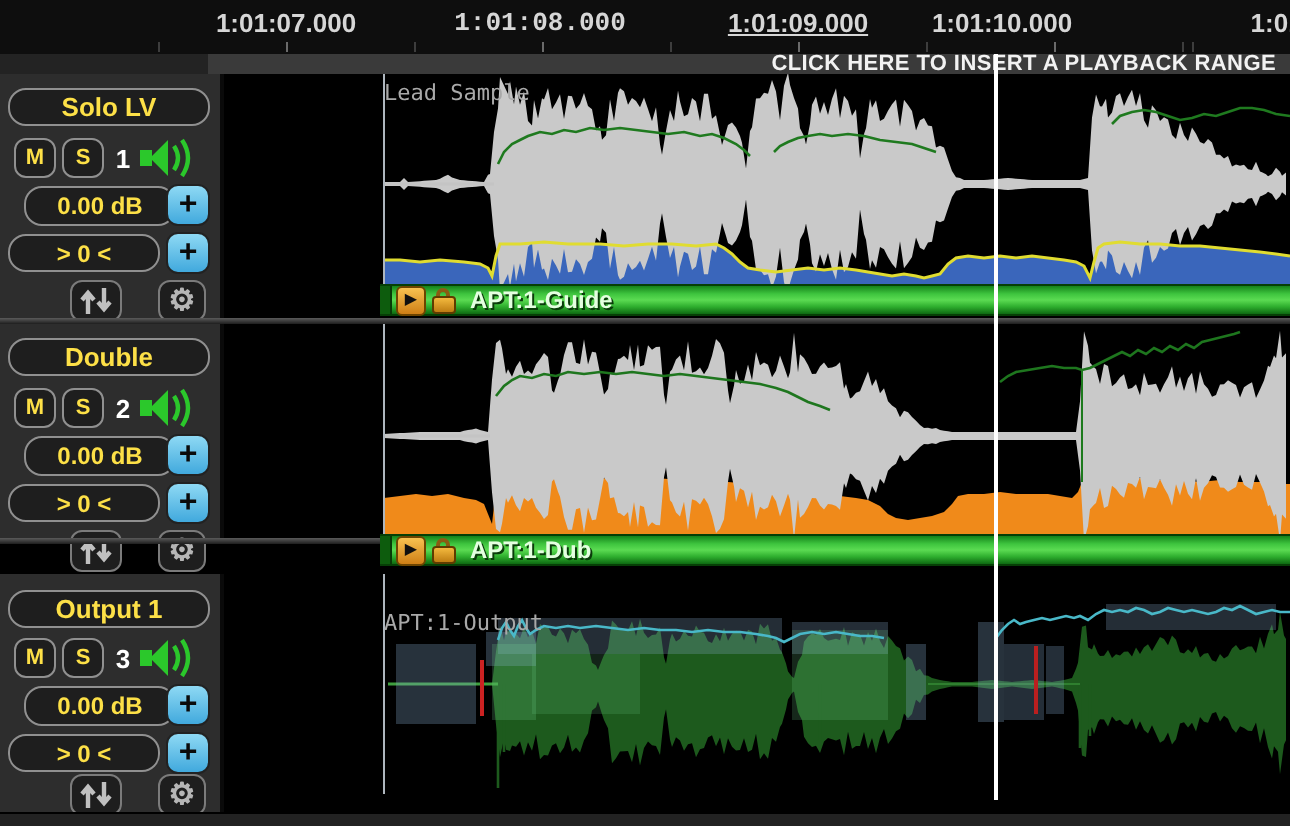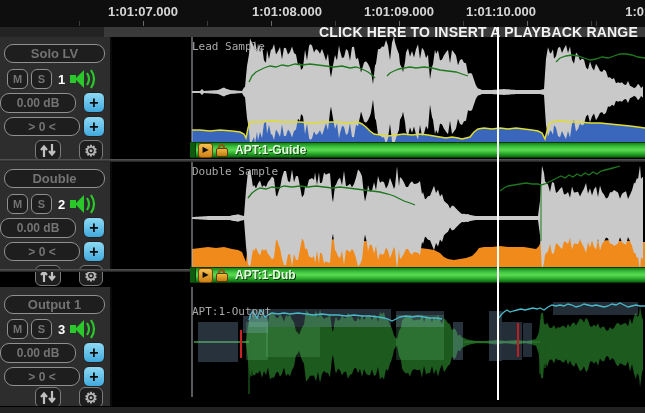--- a/index.html
+++ b/index.html
@@ -5,33 +5,33 @@
   html,body{margin:0;padding:0;background:#000;}
   .app{position:relative;width:645px;height:413px;background:#000;overflow:hidden;
        font-family:"Liberation Sans",sans-serif;-webkit-font-smoothing:antialiased;}
   
   .timeline{position:absolute;left:0;top:0;width:645px;height:38px;background:#0e0e0e;overflow:hidden;}
   .tl-label{position:absolute;top:4px;transform:translateX(-50%);color:#d6d6d6;font-size:13px;font-weight:bold;white-space:nowrap;}
   .tl-tick{position:absolute;top:21px;width:1px;height:5px;background:#6a6a6a;}
   .tl-tick.minor{background:#3d3d3d;}
   .playbar{position:absolute;left:0;top:27px;width:645px;height:10px;background:#3a3a3a;border-bottom:1px solid #000;}
   .playbar .left-seg{position:absolute;left:0;top:0;width:104px;height:10px;background:#232323;}
-  .playbar .hint{position:absolute;right:7px;top:0;height:10px;line-height:10px;color:#f2f2f2;font-size:14px;font-weight:bold;letter-spacing:.2px;}
+  .playbar .hint{position:absolute;right:7px;top:0;height:10px;line-height:10px;color:#f2f2f2;font-size:11px;font-weight:bold;letter-spacing:.2px;}
   
   .track{position:absolute;left:0;width:645px;}
   .divider{position:absolute;left:0;bottom:0;width:645px;height:3px;background:linear-gradient(#5a5a5a,#1e1e1e);}
   .panel{position:absolute;left:0;top:0;width:112px;height:100%;background:#2d2d2d;border-right:2px solid #0a0a0a;box-sizing:border-box;}
-  .pbtn{position:absolute;background:#1e1e1e;border:1px solid #909090;border-radius:9px;color:#737373;
+  .pbtn{position:absolute;background:#1e1e1e;border:1px solid #909090;border-radius:9px;color:#fde047;
         font-size:12px;font-weight:bold;display:flex;align-items:center;justify-content:center;box-sizing:border-box;}
   .pbtn.name{left:4px;top:7px;width:101px;height:19px;font-size:13px;}
   .pbtn.sq{top:32px;width:21px;height:20px;border-radius:6px;font-size:11px;}
   .tracknum{position:absolute;left:55px;top:32px;width:13px;height:20px;color:#fff;font-size:13px;font-weight:bold;
             display:flex;align-items:center;justify-content:center;}
   .speaker{position:absolute;left:69px;top:31px;width:28px;height:22px;}
-  .pbtn.gain{left:0;top:56px;width:76px;height:20px;}
+  .pbtn.gain{left:12px;top:56px;width:76px;height:20px;}
   .pbtn.range{left:4px;top:80px;width:76px;height:19px;}
   .plus{position:absolute;left:83px;width:22px;height:21px;border-radius:6px;border:1px solid #222;
         background:linear-gradient(#8ed9f4,#41a9dd);color:#0b0b0b;font-size:16px;font-weight:bold;
         display:flex;align-items:center;justify-content:center;box-sizing:border-box;}
   .plus.p1{top:55px;} .plus.p2{top:79px;}
   .pbtn.tool{top:103px;width:26px;height:21px;border-radius:6px;border-color:#7b7b7b;color:#b5b5b5;}
   .pbtn.arrows{left:35px;} .pbtn.gear{left:79px;width:24px;font-size:15px;line-height:15px;}
   
   .lane{position:absolute;left:112px;top:0;width:533px;background:#000;overflow:hidden;}
   .lane svg{position:absolute;left:0;top:0;}
@@ -57,25 +57,25 @@
 </head>
 <body>
 
 <div class="app">
 
   <div class="timeline" id="timeline">
       <div class="tl-label" style="left: 143px;">1:01:07.000</div>
       <div class="tl-tick " style="left: 143px;"></div>
       <div class="tl-tick minor" style="left: 79px;"></div>
       <div class="tl-tick minor" style="left: 207px;"></div>
-      <div class="tl-label" style="left: 287px;">1:01:08.000</div>
+      <div class="tl-label" style="left: 270px; font-family: Liberation Mono, monospace;">1:01:08.000</div>
       <div class="tl-tick " style="left: 271px;"></div>
       <div class="tl-tick minor" style="left: 207px;"></div>
       <div class="tl-tick minor" style="left: 335px;"></div>
-      <div class="tl-label" style="left: 399px;">1:01:09.000</div>
+      <div class="tl-label" style="left: 399px; text-decoration: underline;">1:01:09.000</div>
       <div class="tl-tick " style="left: 399px;"></div>
       <div class="tl-tick minor" style="left: 335px;"></div>
       <div class="tl-tick minor" style="left: 463px;"></div>
       <div class="tl-label" style="left: 501px;">1:01:10.000</div>
       <div class="tl-tick " style="left: 527px;"></div>
       <div class="tl-tick minor" style="left: 463px;"></div>
       <div class="tl-tick minor" style="left: 591px;"></div>
       <div class="tl-label" style="left: 660px;">1:01:11.000</div>
       <div class="tl-tick minor" style="left: 596px;"></div>
     </div>
@@ -165,21 +165,20 @@
     <div class="lane" style="height:122px">
       <svg id="lane1" width="533" height="122">
           <path d="M80,87 L88,86 L96,85 L104,86 L112,85 L120,87 L126,88 L130,90 L132,95 L134,100 L136,82 L138,78 L146,77 L156,78 L168,77 L180,78 L192,77 L204,78 L216,77 L228,78 L240,78 L252,79 L264,80 L276,83 L284,85 L292,85 L300,86 L308,86 L316,87 L322,88 L328,91 L332,95 L336,97 L342,98 L348,97 L354,96 L360,94 L364,90 L367,86 L372,85 L380,85 L388,84 L396,85 L404,85 L412,85 L418,86 L424,87 L427,84 L429,79 L433,78 L440,77 L448,78 L458,77 L468,78 L478,78 L488,79 L498,78 L508,79 L518,79 L526,80 L533,80 L533,105 L80,105 Z" fill="#f08a1a"></path>
           <path d="M80,55 L82,54.888888888888886 L84,54.77777777777778 L86,54.666666666666664 L88,54.55555555555556 L90,54.44444444444444 L92,54.333333333333336 L94,54.22222222222222 L96,54.111111111111114 L98,54 L100,54 L102,54 L104,54 L106,54 L108,54 L110,54 L112,54 L114,54 L116,54 L118,54 L120,53.333333333333336 L122,53.056951594317155 L124,52.70253482609174 L126,52.204969358385995 L128,53 L130,53.5 L132,54 L134,27.88576908599854 L136,9.473645403922369 L138,7.8207144206920916 L139,12.07556428614798 L141,25.021693469712055 L142,22.65064025588829 L144,26.431635734351183 L146,21.43210581438248 L148,18.418148054647325 L150,24.956669202035602 L152,23.295369684973437 L154,24.9409519796171 L156,20.10992349237666 L158,17.668889445433805 L160,14.52977303361044 L162,16.45836515092215 L164,33.29439975090374 L165,34.43509197776909 L167,28.07933455971349 L168,25.68480512283966 L170,15.508571764318539 L172,9.100676738610808 L174,9.077097186025746 L176,19.33721564915833 L178,19.979821072555993 L180,7.60283738318963 L182,20.20570178638478 L184,13.936848800544084 L186,14.226796251259188 L188,24.48014640193439 L190,35.230288655678876 L192,32.46376843627407 L193,24.936779799431925 L195,25.400542397246017 L197,17.545437800437888 L198,17.333105112860494 L200,15.911584483247061 L202,18.03837875550537 L203,10.534741315140735 L205,22.9980972165978 L207,10.198872381433318 L208,21.227836385941053 L210,20.46357415319587 L212,10.584958764537369 L214,12.823277443825859 L216,11.509141276948682 L218,11.334089440542314 L220,35.38473631681163 L221,40.362184435446835 L223,23.85916147110013 L224,22.736882947076523 L226,17.788849839544312 L228,15.719211733676119 L230,23.18584662964529 L232,8.628056823996843 L234,24.37055008316904 L236,23.584660358328676 L238,21.789806682717277 L240,25.129176490814043 L242,21.96242639425634 L244,15.84650725941787 L246,7.546619358820195 L248,9.669985506511281 L250,14.321860149131084 L252,33.132111202918665 L253,39.604990095274985 L255,30.758041715540323 L256,23.008002221960574 L258,29.85956745748388 L260,28.619649052293806 L262,20.23381056677262 L264,28.169084127158428 L266,14.005923739525457 L268,20.627692237558932 L270,19.289409546471546 L272,20.312665863685616 L274,26.569193924297203 L276,23.34617577200111 L278,15.737260400567791 L280,21.245428957461108 L282,27.092749684187 L283,24.154593966619387 L285,4.365737257956404 L287,24.20554043026899 L288,15.072110954370402 L290,16.983315100615528 L292,20.522385341209542 L294,24.95616249189223 L296,24.927221335231895 L298,21.28957775703146 L300,19.30774208319734 L302,22.020061380332358 L304,21.764291307294876 L306,20.96500165763544 L308,19.069063882301123 L310,32.32215928560224 L311,29.98171109878538 L313,37.19186532912397 L314,36.7231483095899 L316,34.32668516903496 L318,33.65993631449525 L320,28.656931480205117 L322,23.69358735588081 L324,31.046879921251385 L326,27.52599067678954 L328,34.582023847886376 L330,32.071818969208664 L332,38.684512908330426 L334,40.806760247576406 L336,42.157045889551306 L338,46.563084876128976 L340,43.39355367474889 L342,44.16055591328095 L344,46.533749336052566 L346,48.42772202926116 L348,50.48355353629382 L350,51.97023707519762 L352,51.83707056177178 L354,52.32438373182173 L356,52.00770813684804 L358,53 L360,53.333333333333336 L362,53.666666666666664 L364,54 L366,54 L368,54 L370,54 L372,54 L374,54 L376,54 L378,54 L380,54 L382,54 L384,54 L386,54 L388,54 L390,54 L392,54 L394,54 L396,54 L398,54 L400,54 L402,54 L404,54 L406,54 L408,54 L410,54 L412,54 L414,54 L416,54 L418,54 L420,54 L422,54 L424,54 L426,54 L428,38.689462885581634 L430,3.64597953530307 L432,10.916468040053637 L433,19.315704410390794 L435,21.63335688705557 L436,22.556032713277276 L438,30.000505424654346 L440,20.014198869939058 L442,21.04572683017036 L444,31.100116236275113 L446,29.458353900014586 L448,26.697238839835506 L450,25.10030237431652 L452,32.509004770773004 L454,31.964598444041144 L456,30.085807039516887 L458,35.66553454201926 L460,24.42460962644993 L462,30.47499206148786 L464,30.263914329420736 L466,29.841806848226955 L468,34.41760607647598 L470,30.14783992149301 L472,26.574655367552605 L474,21.109646830134864 L476,31.86993869993367 L478,26.28440545904655 L480,33.486600188671886 L482,27.157607758165156 L484,24.408643649094103 L486,34.89203379867227 L488,23.573982221397564 L490,30.073538241066753 L492,32.40358548518437 L494,36.393697431503654 L496,35.48522122618054 L498,30.274655162549884 L500,30.173200322656516 L502,28.110413601123916 L504,29.33350739017758 L506,30.510466110692576 L508,36.804092949705236 L510,31.65646426666363 L512,30.20272700831421 L514,29.185412247053073 L516,37.01469077217145 L518,32.76012520942842 L520,28.24165600694793 L522,20.856557228529468 L523,21.54852858578252 L525,15.724933902679439 L526,17.15988579642022 L528,3.4076794430649215 L529,16.724916490225546 L531,14.631265377761451 L531,97.36873462223855 L529,95.27508350977445 L528,108.59232055693508 L526,94.84011420357979 L525,96.27506609732056 L523,90.45147141421748 L522,91.14344277147053 L520,83.75834399305207 L518,79.23987479057158 L516,74.98530922782855 L514,82.81458775294692 L512,81.79727299168579 L510,80.34353573333637 L508,75.19590705029476 L506,81.48953388930742 L504,82.66649260982243 L502,83.88958639887608 L500,81.82679967734349 L498,81.72534483745011 L496,76.51477877381946 L494,75.60630256849635 L492,79.59641451481562 L490,81.92646175893324 L488,88.42601777860244 L486,77.10796620132773 L484,87.5913563509059 L482,84.84239224183484 L480,78.51339981132811 L478,85.71559454095345 L476,80.13006130006633 L474,90.89035316986514 L472,85.42534463244739 L470,81.85216007850698 L468,77.58239392352402 L466,82.15819315177305 L464,81.73608567057926 L462,81.52500793851215 L460,87.57539037355008 L458,76.33446545798074 L456,81.91419296048312 L454,80.03540155595886 L452,79.490995229227 L450,86.89969762568347 L448,85.3027611601645 L446,82.54164609998541 L444,80.89988376372489 L442,90.95427316982963 L440,91.98580113006093 L438,81.99949457534565 L436,89.44396728672272 L435,90.36664311294443 L433,92.6842955896092 L432,101.08353195994636 L430,108.35402046469693 L428,73.31053711441837 L426,58 L424,58 L422,58 L420,58 L418,58 L416,58 L414,58 L412,58 L410,58 L408,58 L406,58 L404,58 L402,58 L400,58 L398,58 L396,58 L394,58 L392,58 L390,58 L388,58 L386,58 L384,58 L382,58 L380,58 L378,58 L376,58 L374,58 L372,58 L370,58 L368,58 L366,58 L364,58 L362,58.333333333333336 L360,58.666666666666664 L358,59 L356,59.99229186315196 L354,59.67561626817827 L352,60.16292943822822 L350,60.02976292480238 L348,61.51644646370618 L346,63.57227797073884 L344,65.46625066394743 L342,67.83944408671904 L340,68.60644632525111 L338,65.43691512387102 L336,69.84295411044869 L334,71.1932397524236 L332,73.31548709166958 L330,79.92818103079134 L328,77.41797615211362 L326,84.47400932321045 L324,80.95312007874861 L322,88.30641264411919 L320,83.34306851979488 L318,78.34006368550476 L316,77.67331483096504 L314,75.2768516904101 L313,74.80813467087603 L311,82.01828890121462 L310,79.67784071439776 L308,92.93093611769888 L306,91.03499834236456 L304,90.23570869270512 L302,89.97993861966765 L300,92.69225791680266 L298,90.71042224296855 L296,87.07277866476811 L294,87.04383750810777 L292,91.47761465879046 L290,95.01668489938447 L288,96.9278890456296 L287,87.794459569731 L285,107.6342627420436 L283,87.84540603338061 L282,84.907250315813 L280,90.75457104253888 L278,96.26273959943221 L276,88.65382422799888 L274,85.4308060757028 L272,91.68733413631438 L270,92.71059045352845 L268,91.37230776244107 L266,97.99407626047454 L264,83.83091587284157 L262,91.76618943322738 L260,83.38035094770619 L258,82.14043254251612 L256,88.99199777803943 L255,81.24195828445968 L253,72.39500990472501 L252,78.86788879708133 L250,97.67813985086892 L248,102.33001449348872 L246,104.4533806411798 L244,96.15349274058212 L242,90.03757360574366 L240,86.87082350918595 L238,90.21019331728272 L236,88.41533964167132 L234,87.62944991683096 L232,103.37194317600316 L230,88.81415337035472 L228,96.28078826632388 L226,94.21115016045569 L224,89.26311705292348 L223,88.14083852889988 L221,71.63781556455316 L220,76.61526368318837 L218,100.66591055945769 L216,100.49085872305132 L214,99.17672255617414 L212,101.41504123546264 L210,91.53642584680412 L208,90.77216361405894 L207,101.80112761856668 L205,89.0019027834022 L203,101.46525868485926 L202,93.96162124449464 L200,96.08841551675295 L198,94.6668948871395 L197,94.4545621995621 L195,86.59945760275399 L193,87.06322020056808 L192,79.53623156372592 L190,76.76971134432112 L188,87.51985359806561 L186,97.77320374874081 L184,98.06315119945592 L182,91.79429821361522 L180,104.39716261681036 L178,92.02017892744401 L176,92.66278435084166 L174,102.92290281397425 L172,102.89932326138918 L170,96.49142823568147 L168,86.31519487716034 L167,83.92066544028651 L165,77.56490802223091 L164,78.70560024909625 L162,95.54163484907785 L160,97.47022696638956 L158,94.3311105545662 L156,91.89007650762335 L154,87.0590480203829 L152,88.70463031502656 L150,87.0433307979644 L148,93.58185194535267 L146,90.56789418561752 L144,85.56836426564882 L142,89.34935974411171 L141,86.97830653028794 L139,99.92443571385202 L138,104.1792855793079 L136,102.52635459607762 L134,84.11423091400147 L132,58 L130,58.5 L128,59 L126,59.795030641614005 L124,59.29746517390826 L122,58.943048405682845 L120,58.666666666666664 L118,58 L116,58 L114,58 L112,58 L110,58 L108,58 L106,58 L104,58 L102,58 L100,58 L98,58 L96,57.888888888888886 L94,57.77777777777778 L92,57.666666666666664 L90,57.55555555555556 L88,57.44444444444444 L86,57.333333333333336 L84,57.22222222222222 L82,57.111111111111114 L80,57 Z" fill="#c9c9c9"></path>
           <line x1="80" y1="56" x2="133" y2="56" stroke="#c4c4c4" stroke-width="1.5"></line>
           <polyline points="136,36 140,31 144,28 148,26 154,27 160,25 166,26 172,24 180,25 188,24 196,25 204,24 212,25 220,26 228,25 236,26 244,27 252,28 260,29 268,30 276,32 282,34 286,36 292,39 298,41 303,43" fill="none" stroke="#1e761e" stroke-width="1.3"></polyline>
           <polyline points="388,29 392,26 396,24 402,23 408,22 414,21 420,22 426,22 429,23 433,22 437,20 441,18 445,16 449,14 453,16 457,13 461,15 465,12 469,14 473,11 477,13 481,10 485,12 489,9 493,8 497,7 501,6 505,5 508,4" fill="none" stroke="#1e761e" stroke-width="1.3"></polyline>
           <line x1="80" y1="0" x2="80" y2="105" stroke="#aeb6be" stroke-width="1"></line>
           <line x1="429" y1="23" x2="429" y2="79" stroke="#1c7a1c" stroke-width="1"></line>
         </svg>
-      <div class="clip-label">Double Sample</div>
       <div class="apt-bar">
         <span class="apt-cap"></span>
         <span class="apt-play">▶</span>
         <span class="apt-lock">
             <span class="shackle"></span>
             <span class="body"></span>
           </span>
         <span class="apt-label">APT:1-Dub</span>
       </div>
     </div>

